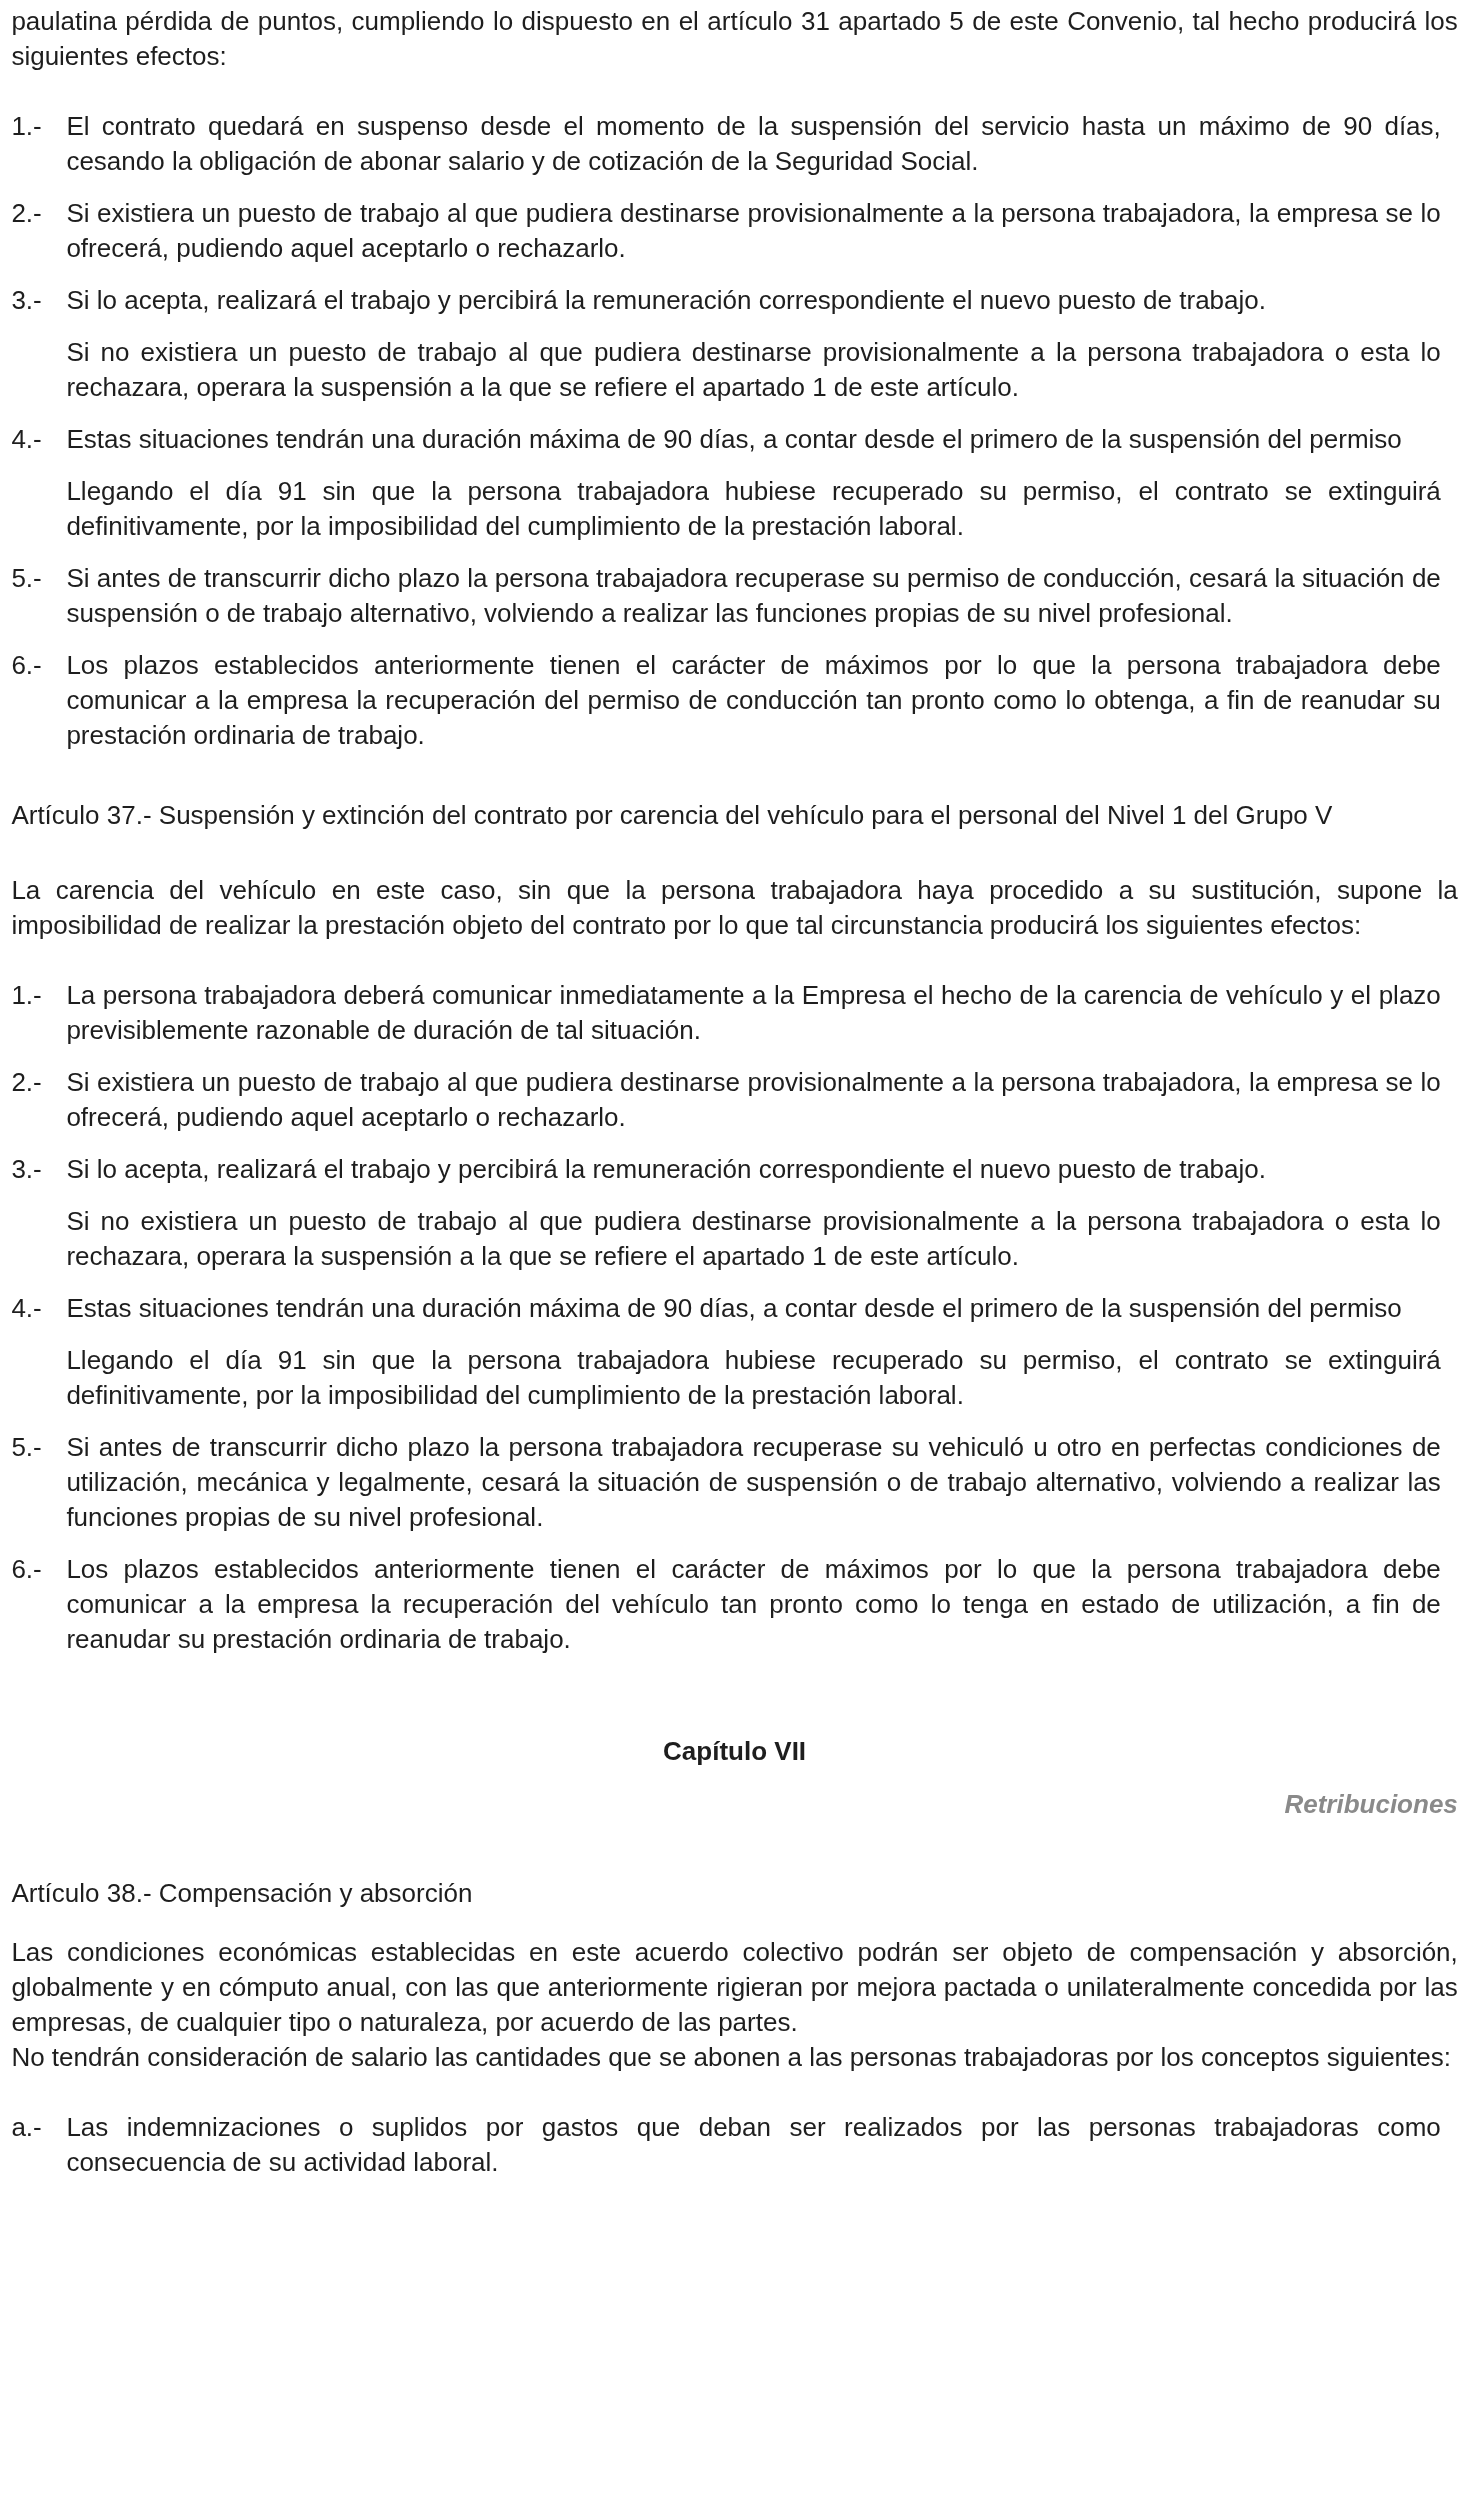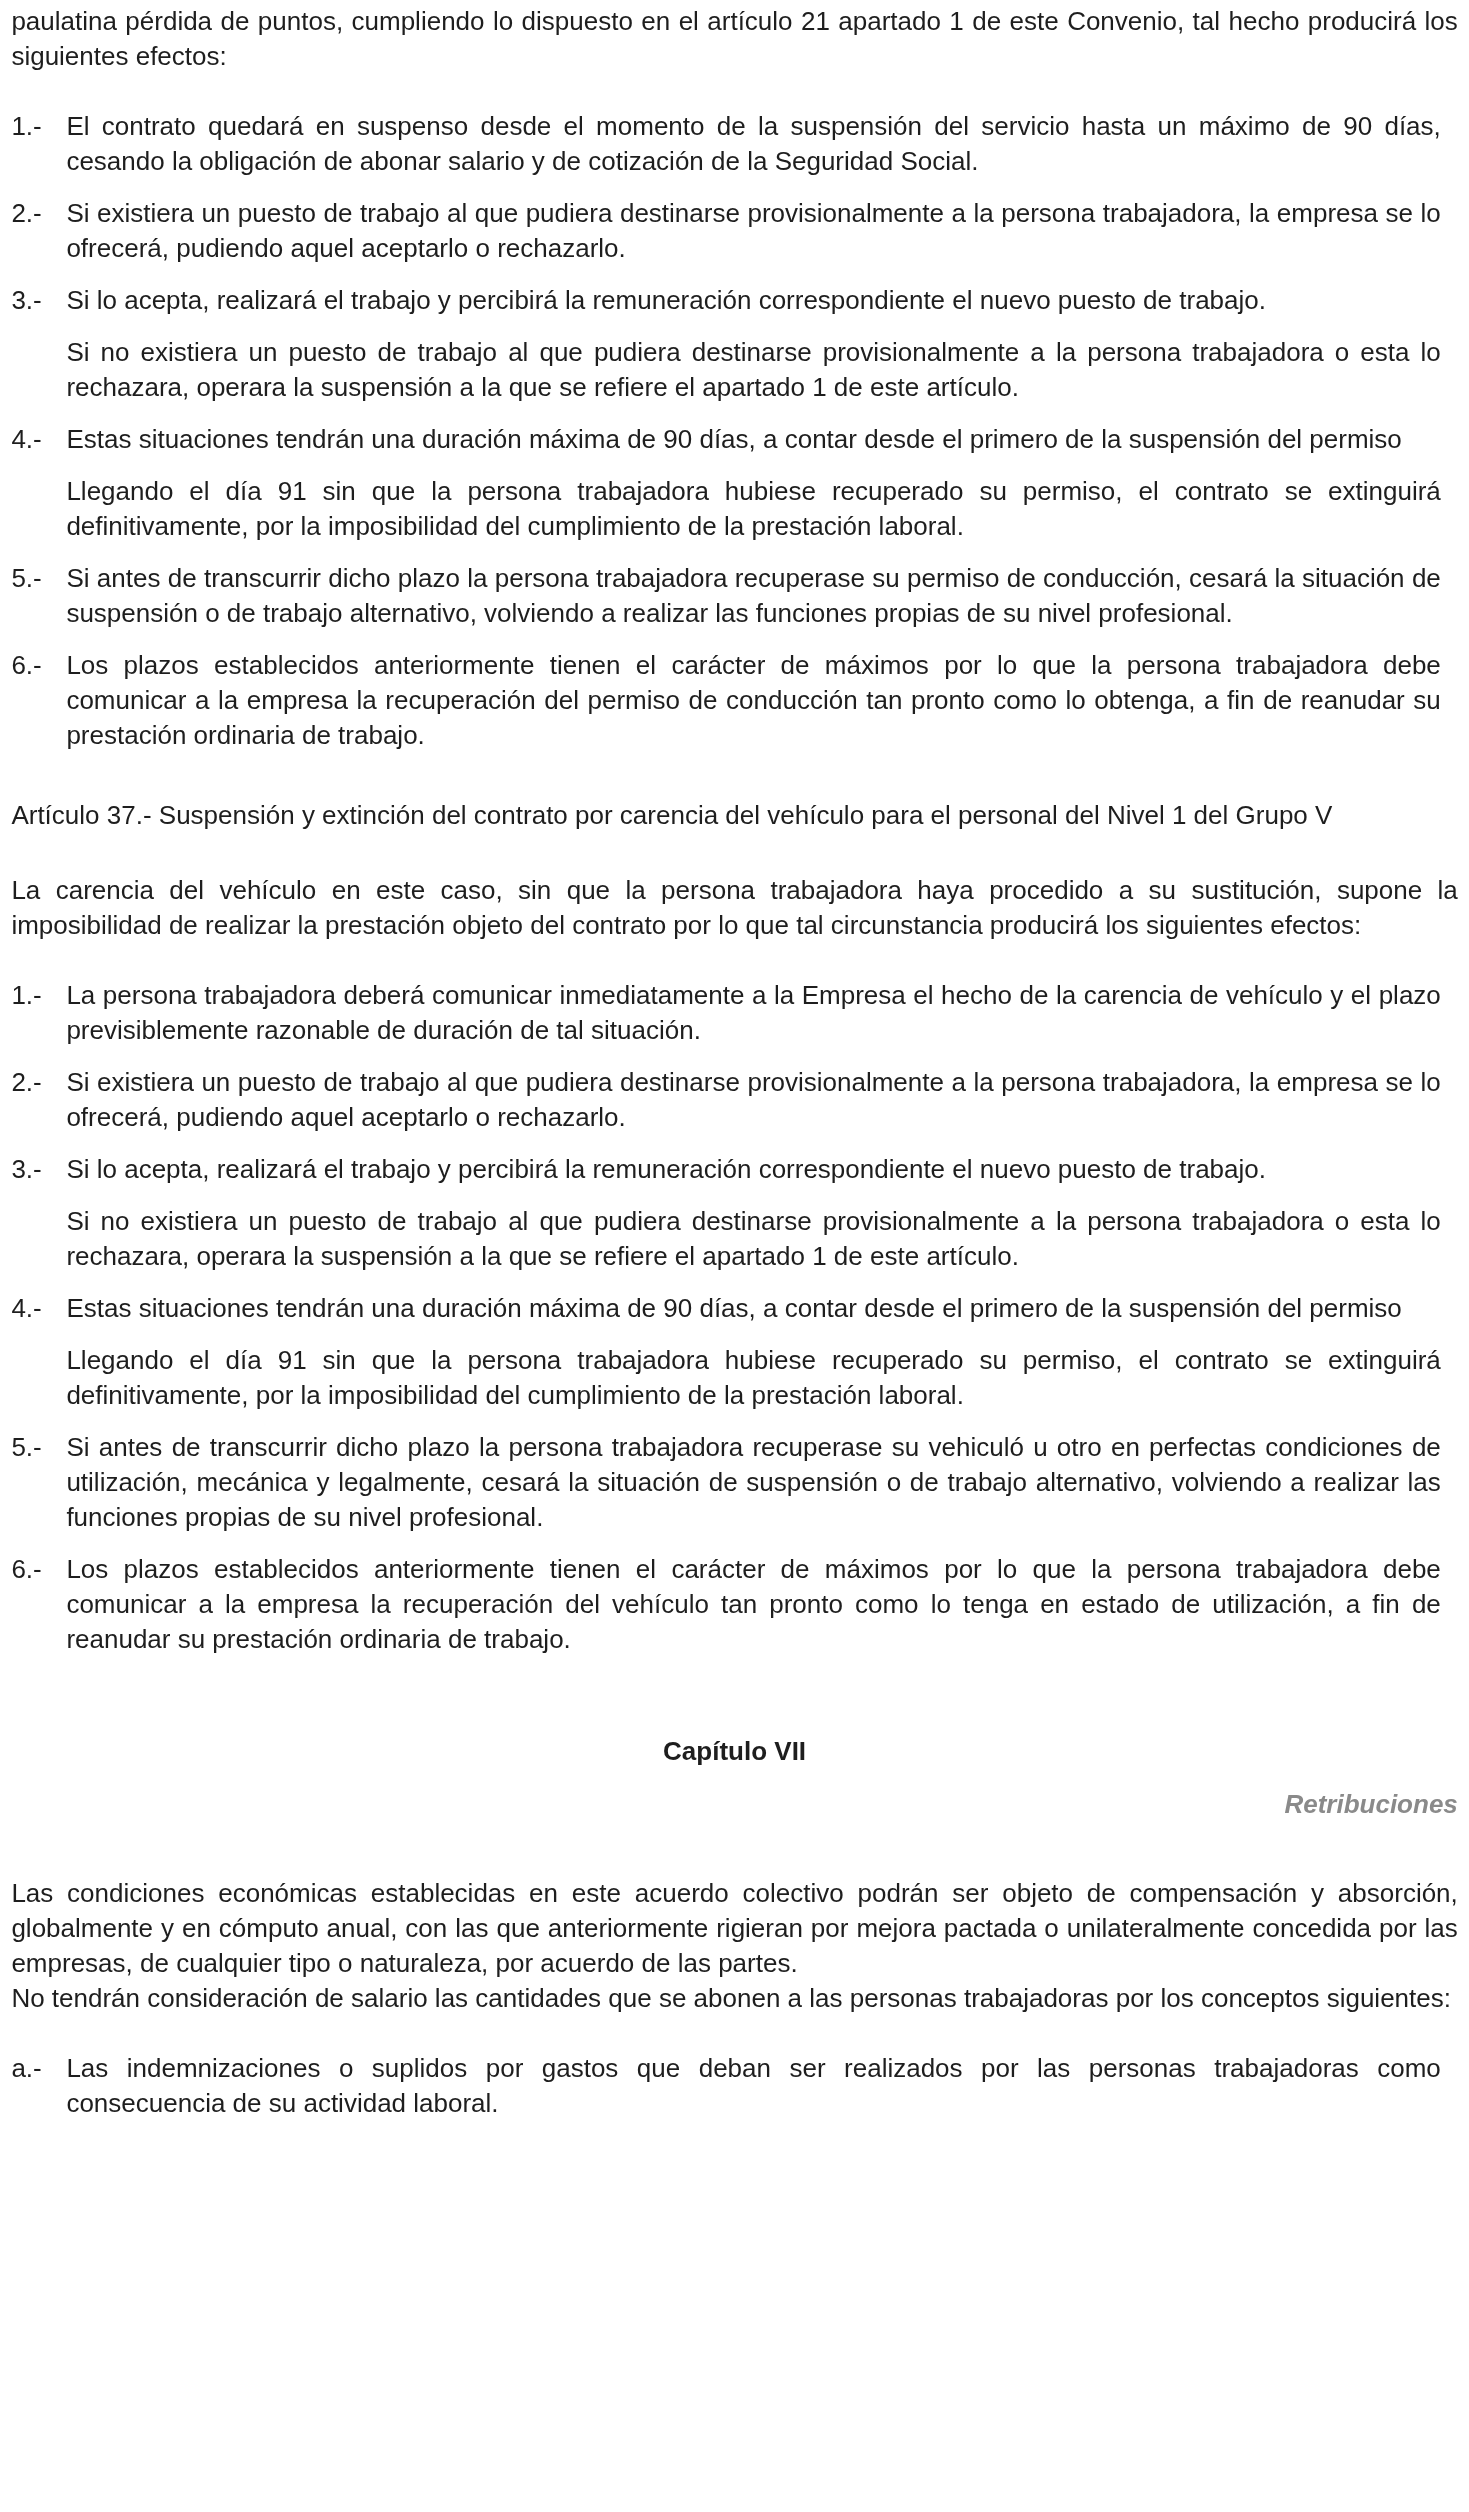--- a/index.html
+++ b/index.html
@@ -65,21 +65,21 @@
     font-style: italic;
     color: var(--muted);
   }
   .chapter-block { margin-bottom: 54px; font-weight: bold; }
 </style>
 </head>
 <body>
 
 <div class="page">
 
-  <p class="para gap-after">paulatina pérdida de puntos, cumpliendo lo dispuesto en el artículo 21 apartado 1 de este Convenio, tal hecho producirá los siguientes efectos:</p>
+  <p class="para gap-after">paulatina pérdida de puntos, cumpliendo lo dispuesto en el artículo 31 apartado 5 de este Convenio, tal hecho producirá los siguientes efectos:</p>
 
   <div class="doc-list">
     <div class="doc-item">
       <span class="marker">1.-</span>
       <p class="item-para">El contrato quedará en suspenso desde el momento de la suspensión del servicio hasta un máximo de 90 días, cesando la obligación de abonar salario y de cotización de la Seguridad Social.</p>
     </div>
     <div class="doc-item">
       <span class="marker">2.-</span>
       <p class="item-para">Si existiera un puesto de trabajo al que pudiera destinarse provisionalmente a la persona trabajadora, la empresa se lo ofrecerá, pudiendo aquel aceptarlo o rechazarlo.</p>
     </div>
@@ -134,20 +134,21 @@
       <span class="marker">6.-</span>
       <p class="item-para">Los plazos establecidos anteriormente tienen el carácter de máximos por lo que la persona trabajadora debe comunicar a la empresa la recuperación del vehículo tan pronto como lo tenga en estado de utilización, a fin de reanudar su prestación ordinaria de trabajo.</p>
     </div>
   </div>
 
   <div class="chapter-block">
     <p class="para chapter-title">Capítulo VII</p>
     <p class="para chapter-subtitle">Retribuciones</p>
   </div>
 
+  <h2 class="art-heading art38-heading">Artículo 38.- Compensación y absorción</h2>
 
   <p class="para">Las condiciones económicas establecidas en este acuerdo colectivo podrán ser objeto de compensación y absorción, globalmente y en cómputo anual, con las que anteriormente rigieran por mejora pactada o unilateralmente concedida por las empresas, de cualquier tipo o naturaleza, por acuerdo de las partes.</p>
 
 
   <p class="para gap-after">No tendrán consideración de salario las cantidades que se abonen a las personas trabajadoras por los conceptos siguientes:</p>
 
   <div class="doc-list">
     <div class="doc-item">
       <span class="marker">a.-</span>
       <p class="item-para">Las indemnizaciones o suplidos por gastos que deban ser realizados por las personas trabajadoras como consecuencia de su actividad laboral.</p>

